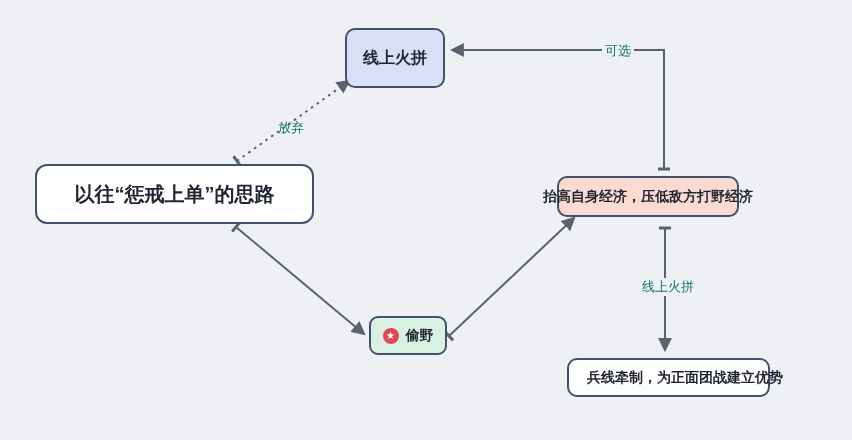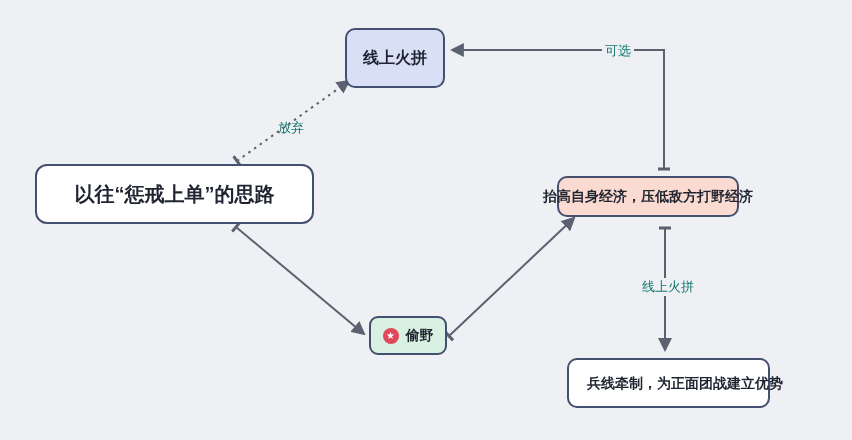--- a/index.html
+++ b/index.html
@@ -49,21 +49,21 @@
     border-radius:10px;
   }
   .node-steal{
     left:369px;top:316px;width:78px;height:39px;
     background:#d9f1e2;
     font-size:14px;
     gap:7px;
     border-radius:9px;
   }
   .node-wave-control{
-    left:567px;top:358px;width:203px;height:50px;
+    left:567px;top:358px;width:203px;height:39px;
     background:#ffffff;
     font-size:14px;
     border-radius:10px;
     padding-left:33px;
   }
   .star-badge{
     display:inline-flex;align-items:center;justify-content:center;
     width:16px;height:16px;
     border-radius:50%;
     background:#e0485a;

